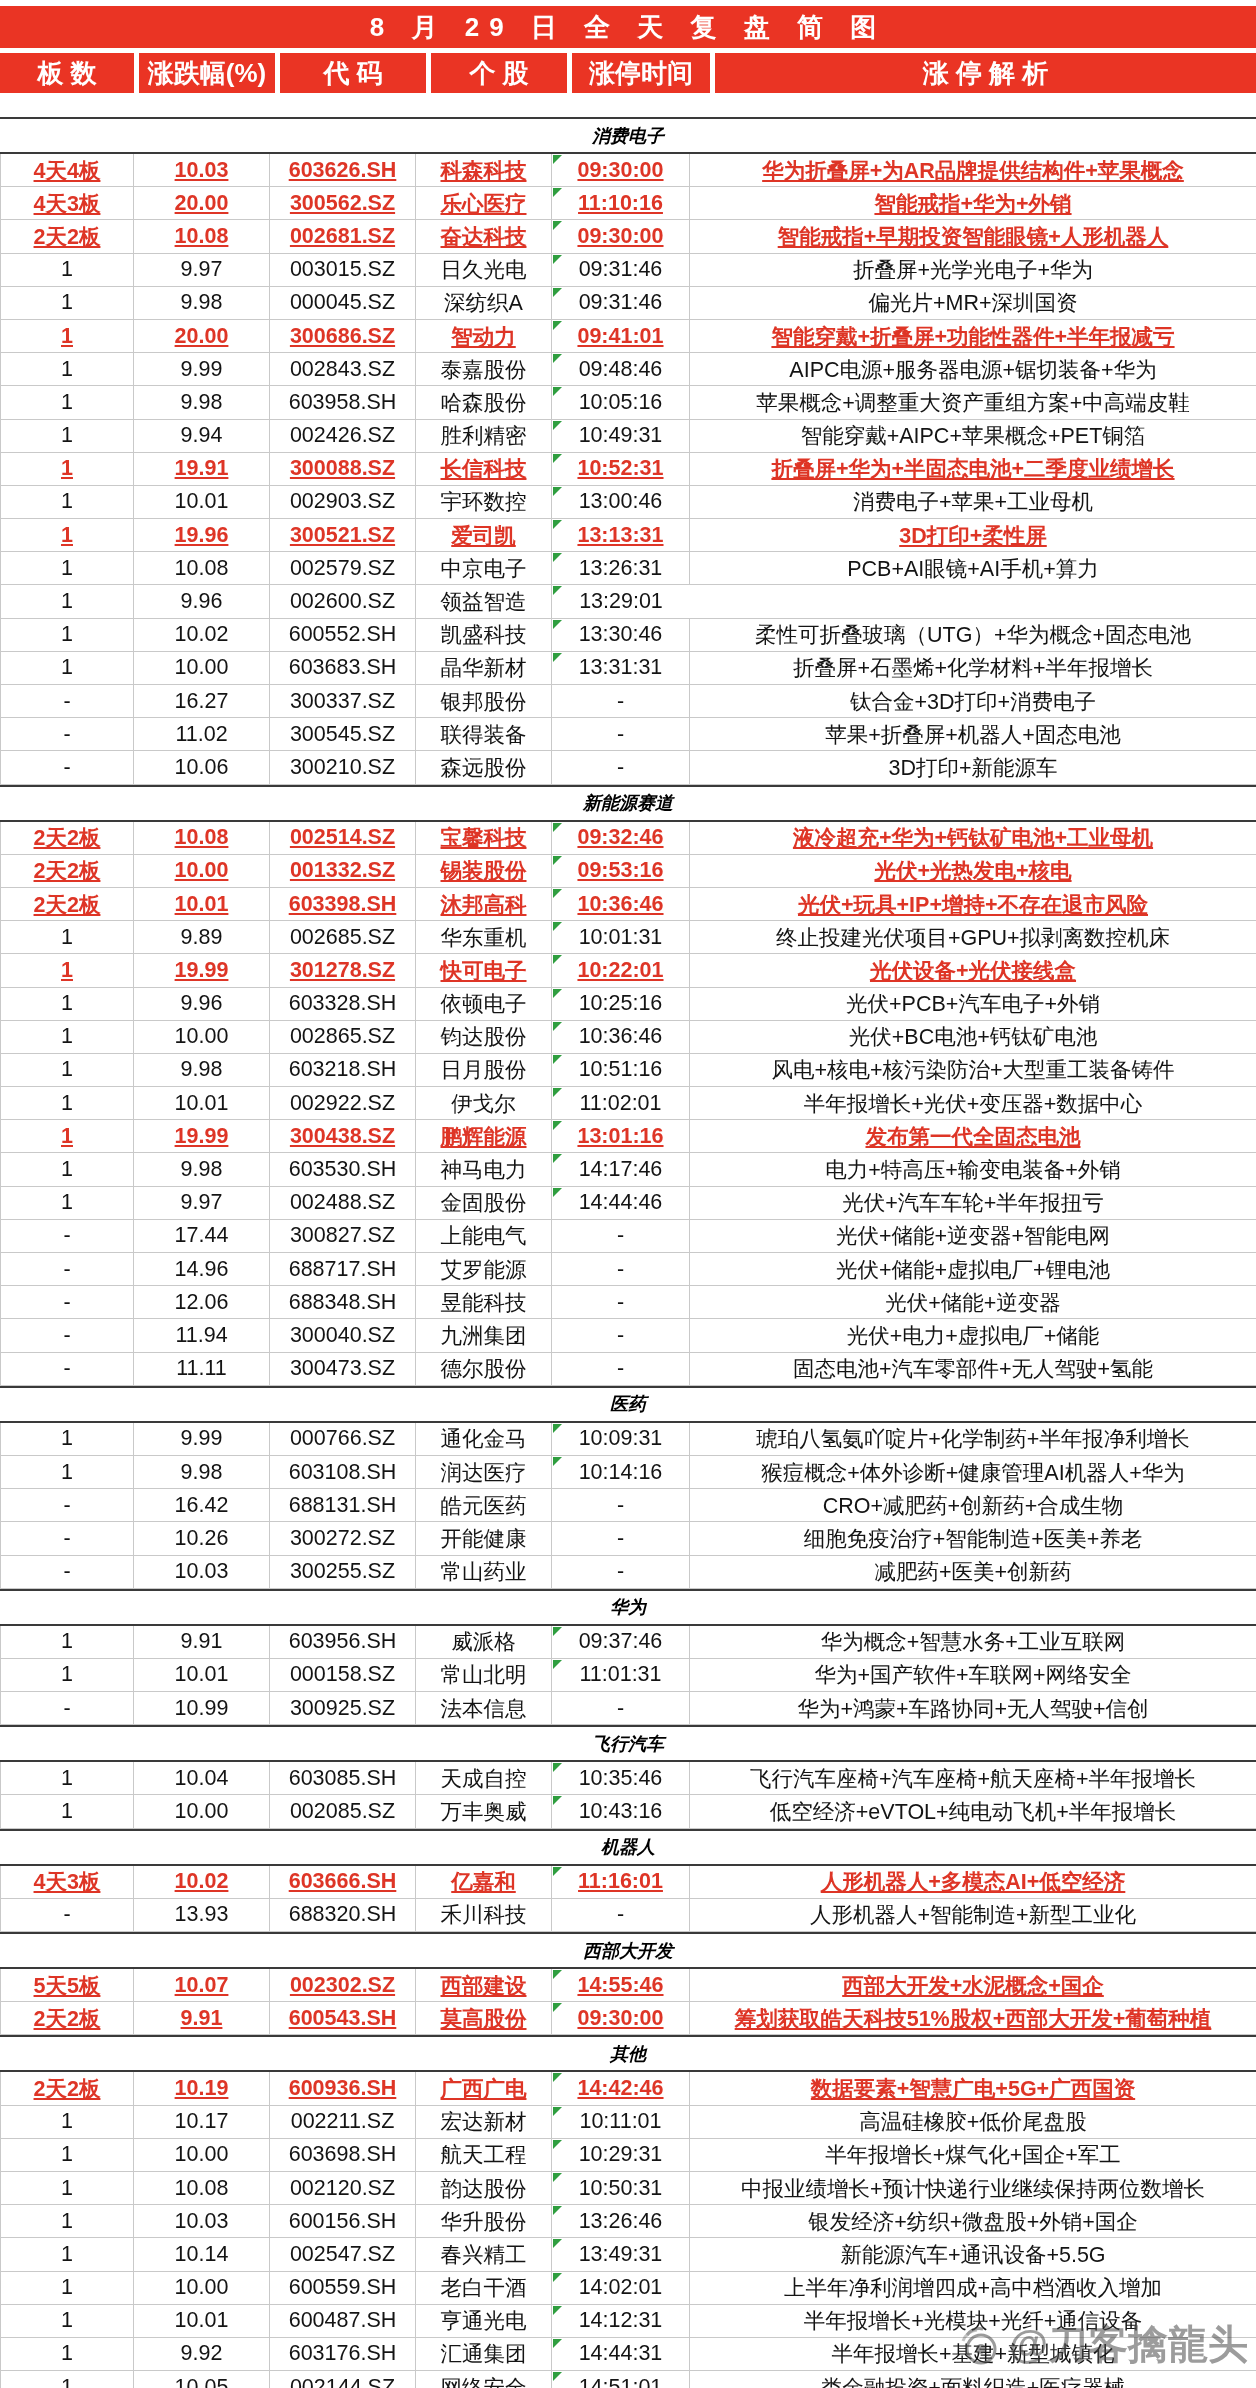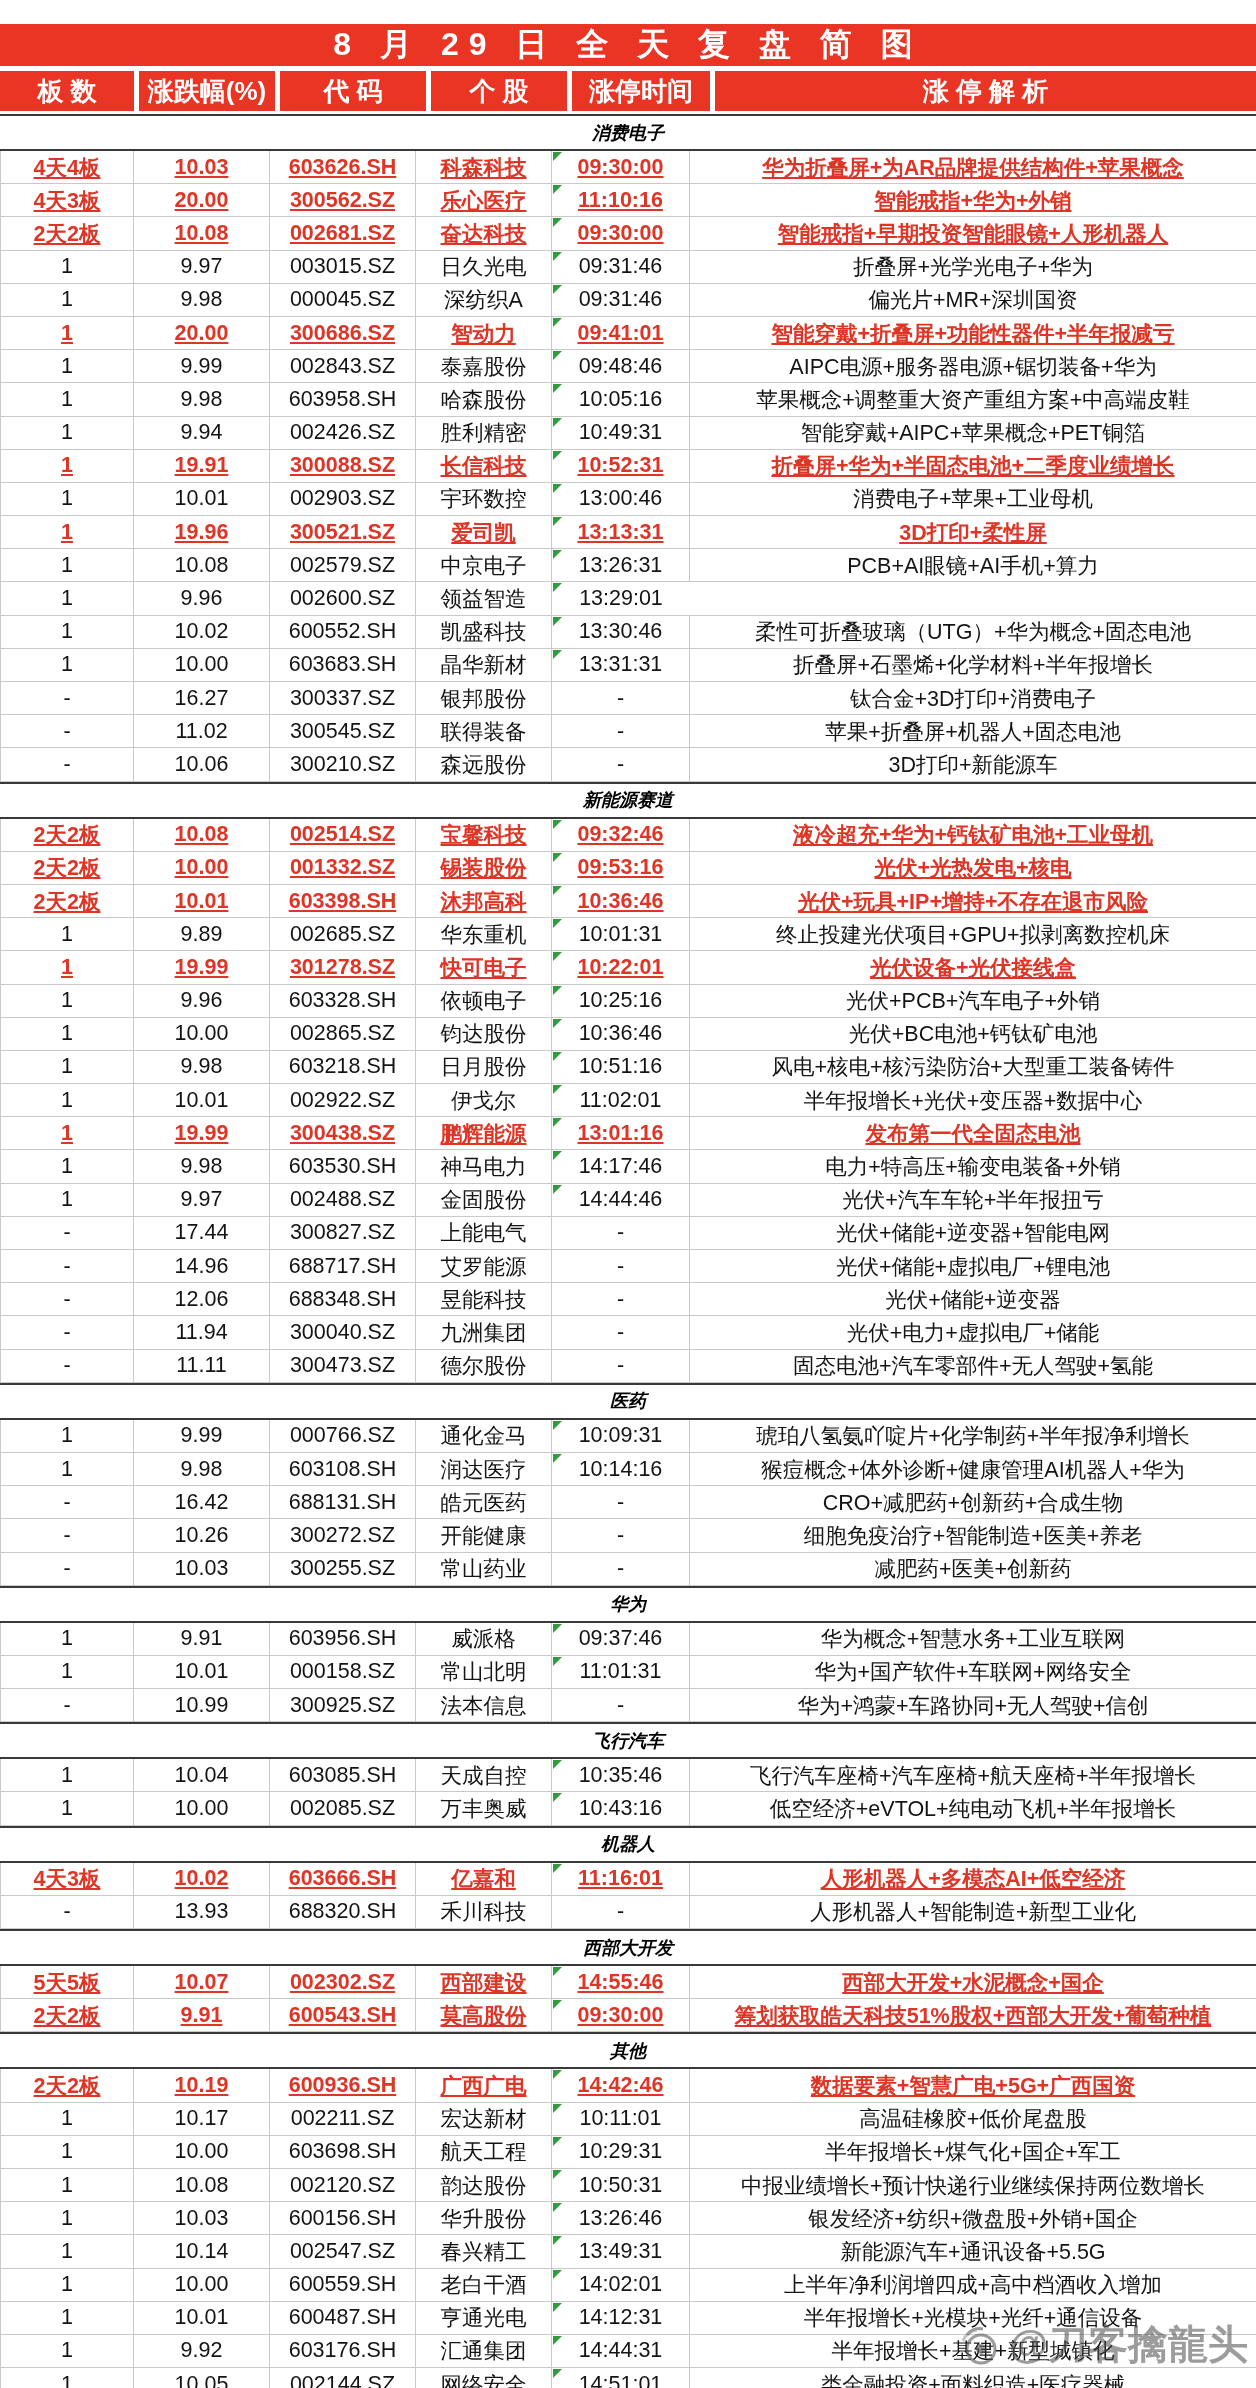--- a/index.html
+++ b/index.html
@@ -11,35 +11,35 @@
     font-family: "Liberation Sans", "DejaVu Sans", sans-serif;
     overflow: hidden;
     --cols: 134px 136px 146px 136px 138px 1fr;
     --red: #ea3424;
     --hot: #de3526;
     --green: #2f9e3f;
     --grid: #c9c9c9;
     --secb: #3a3a3a;
   }
   .title-bar {
-    margin: 24px 0 5px 0;
+    margin: 6px 0 5px 0;
     height: 42px;
     background: var(--red);
     color: #fff;
-    font-size: 32px;
+    font-size: 26px;
     font-weight: 700;
     letter-spacing: 10px;
     display: flex; align-items: center; justify-content: center;
   }
   .header-row {
     display: grid;
     grid-template-columns: var(--cols);
     column-gap: 5px;
     height: 40px;
-    margin-bottom: 3px;
+    margin-bottom: 24px;
   }
   .header-cell {
     background: var(--red);
     color: #fff;
     font-size: 26px;
     font-weight: 700;
     display: flex; align-items: center; justify-content: center;
     white-space: nowrap; overflow: hidden;
   }
   .section-header {

